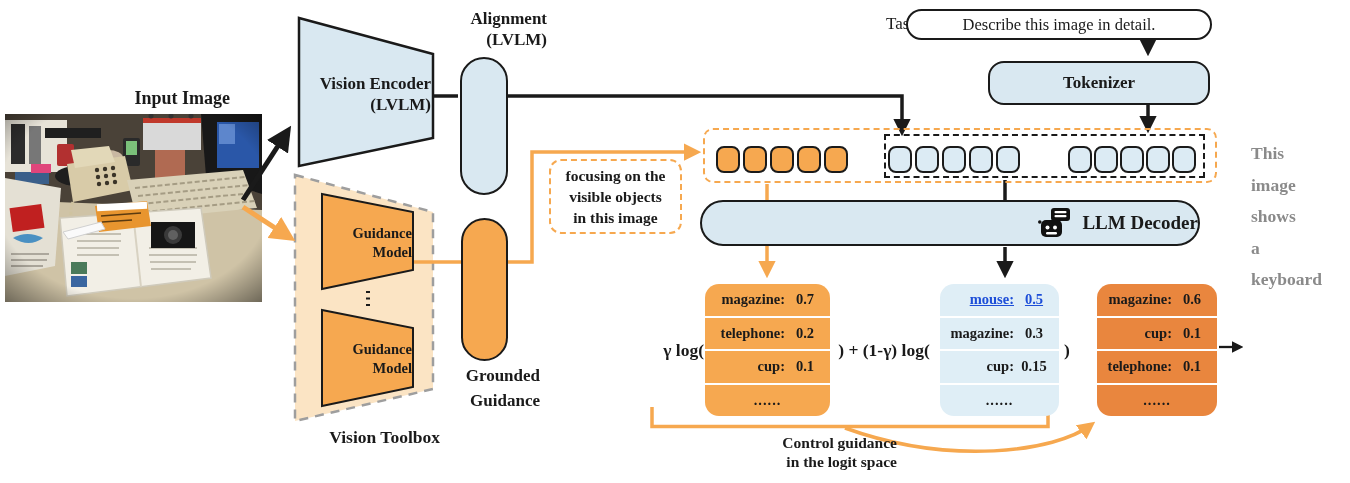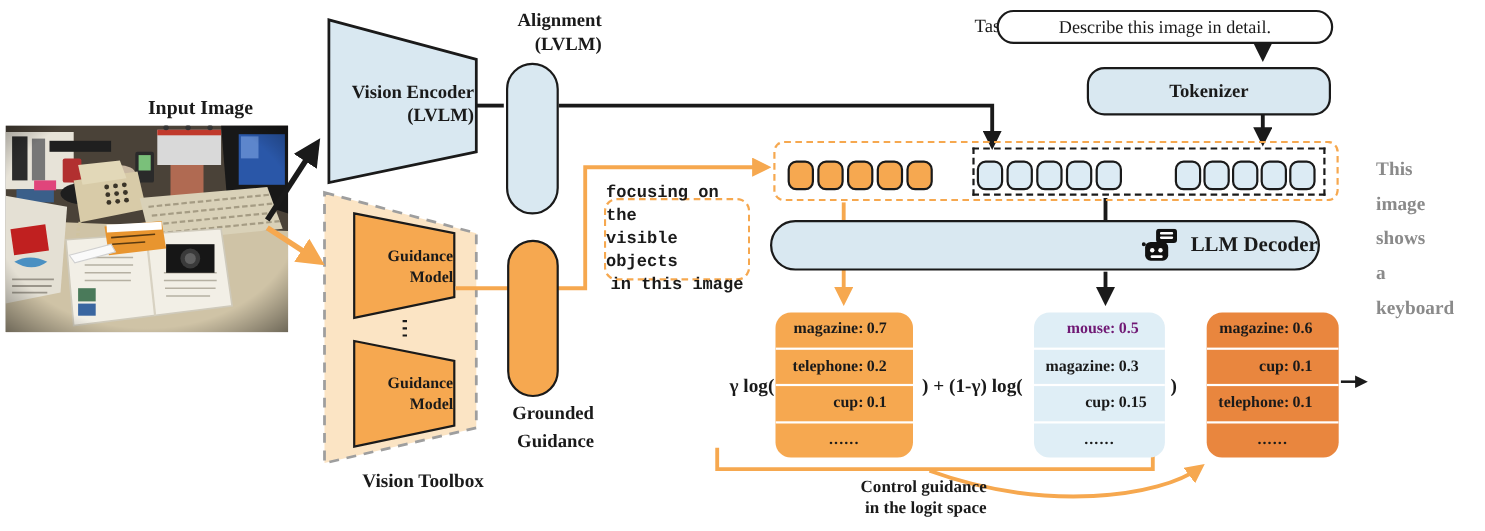--- a/index.html
+++ b/index.html
@@ -29,21 +29,21 @@
   
   .tbl{top:284px;height:132px;border-radius:14px;overflow:hidden;display:flex;
        flex-direction:column;box-sizing:border-box;z-index:2;position:absolute;}
   .t-orange{background:#F6A850;}
   .t-blue{background:#DFEEF6;}
   .t-dorange{background:#E9863E;}
   .trow{flex:1;display:grid;grid-template-columns:1fr 34px;gap:3px;align-items:center;
         padding:0 8px;font-weight:bold;font-size:14.5px;}
   .trow + .trow{border-top:2.5px solid #fff;}
   .trow .tl{text-align:right;}
-  .trow .tv{text-align:left;}
+  .trow .tv{text-align:center;}
   .trow.dots{display:flex;justify-content:center;letter-spacing:1px;}
   
   .f{top:340px;font-size:17.5px;font-weight:bold;white-space:nowrap;z-index:2;position:absolute;}
   
   #output-col{line-height:31.6px;font-size:17.5px;font-weight:bold;}
   #output-col .final{color:#1a1a1a;font-size:18.5px;}
   
   .task-pill{box-sizing:border-box;border:2.5px solid #1a1a1a;border-radius:16px;background:#fff;
              display:flex;align-items:center;justify-content:center;font-size:16.5px;}
   .tokenizer-pill{border-radius:16px;display:flex;align-items:center;justify-content:center;
@@ -223,21 +223,21 @@
   <span class="token tok-b" style="left:915px"></span>
   <span class="token tok-b" style="left:942px"></span>
   <span class="token tok-b" style="left:969px"></span>
   <span class="token tok-b" style="left:996px"></span>
   <span class="token tok-b" style="left:1068px"></span>
   <span class="token tok-b" style="left:1094px"></span>
   <span class="token tok-b" style="left:1120px"></span>
   <span class="token tok-b" style="left:1146px"></span>
   <span class="token tok-b" style="left:1172px"></span>
 
-  <div class="abs htm focus" style="left:549px;top:180px;width:133px;height:75px;font-family:Liberation Mono, monospace;">
+  <div class="abs htm focus" style="left:549px;top:159px;width:133px;height:75px;">
     <div>focusing on the</div>
     <div>visible objects</div>
     <div>in this image</div>
   </div>
 
   <div class="abs htm capsule decoder" style="left:700px;top:200px;width:500px;height:46px;">
     <span style="display:inline-flex;">
       <svg width="34" height="30" viewBox="0 0 34 30">
         <g fill="#111">
           <rect x="13" y="0" width="19" height="13" rx="3"></rect>
@@ -271,21 +271,21 @@
     <div class="trow">
       <span class="tl">cup:</span>
       <span class="tv">0.1</span>
       </div>
     <div class="trow dots">
       <span>......</span>
       </div>
   </div>
 
   <div class="tbl t-blue" style="left:940px;width:119px;">
-    <div class="trow" style="color: #701a75;">
+    <div class="trow" style="color: #1d4ed8; text-decoration: underline;">
       <span class="tl">mouse:</span>
       <span class="tv">0.5</span>
       </div>
     <div class="trow">
       <span class="tl">magazine:</span>
       <span class="tv">0.3</span>
       </div>
     <div class="trow">
       <span class="tl">cup:</span>
       <span class="tv">0.15</span>

